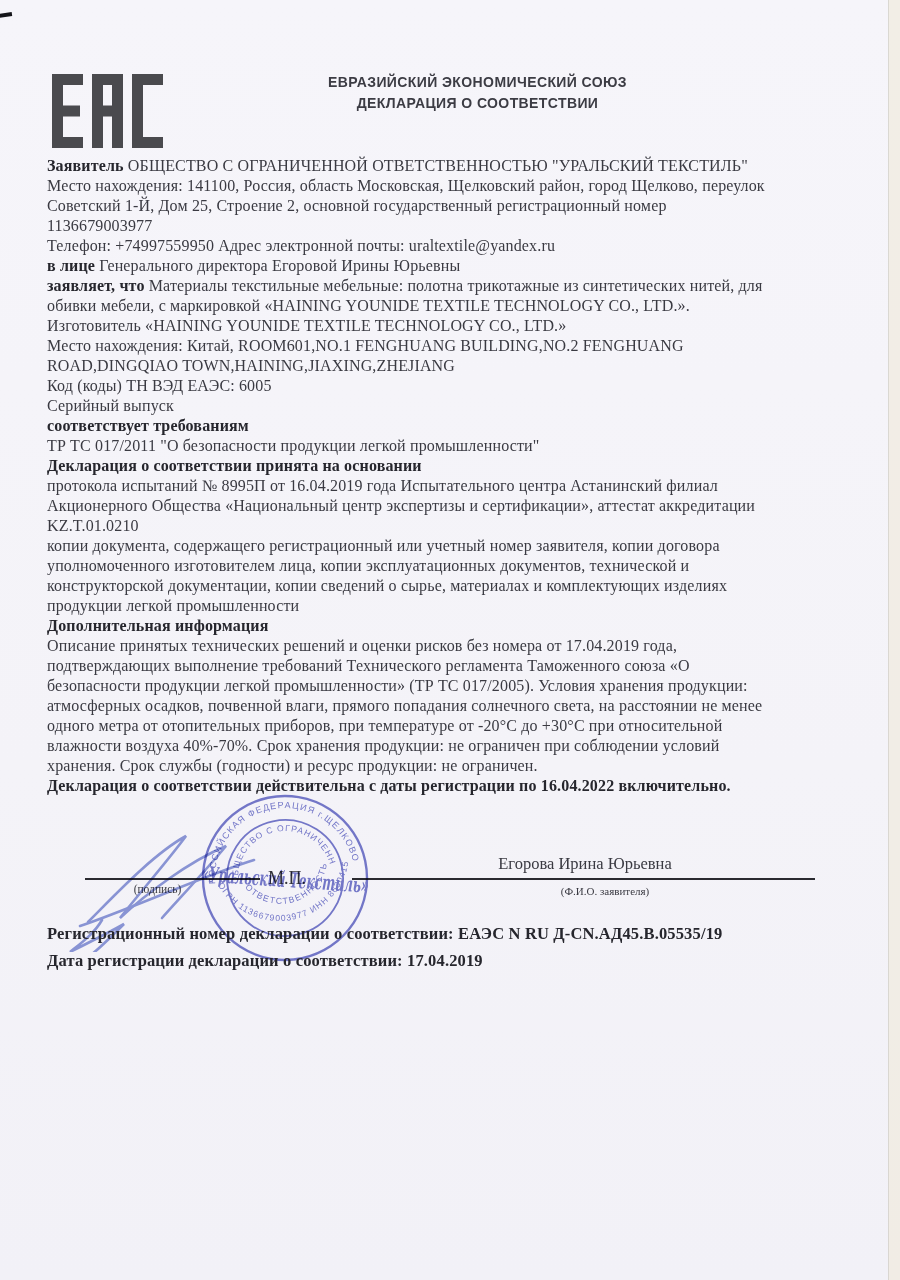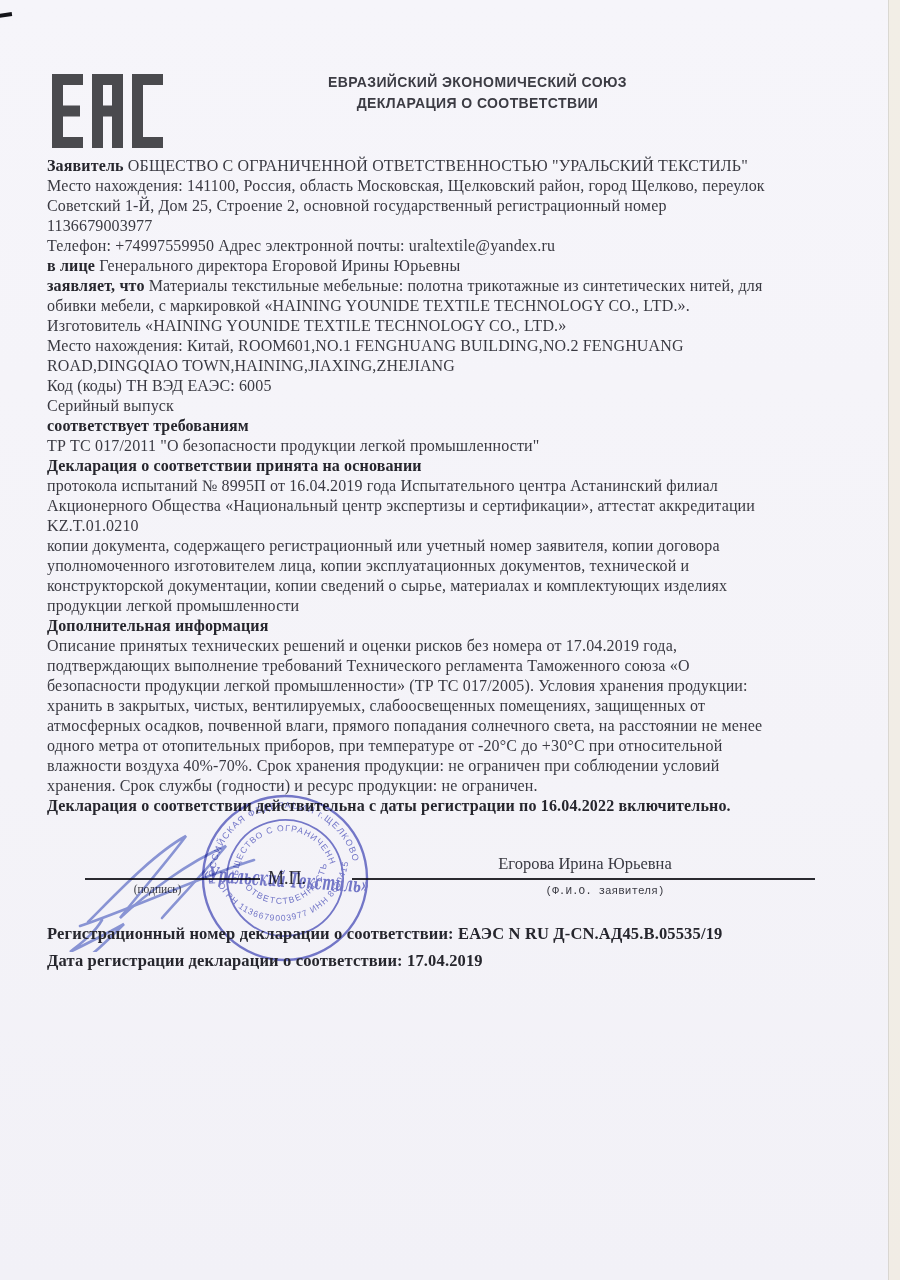--- a/index.html
+++ b/index.html
@@ -26,21 +26,21 @@
   
   .hr{position:absolute;height:2px;background:#2a2a30;}
   .hr-left{left:85px;top:878px;width:175px;}
   .hr-right{left:352px;top:878px;width:463px;}
   .sign-label{position:absolute;left:100px;top:883px;width:115px;text-align:center;
               font-size:11.5px;color:#3a3a42;}
   .mp-label{position:absolute;left:268px;top:868px;font-size:18px;color:#33333b;}
   .fio-name{position:absolute;left:420px;top:854px;width:330px;text-align:center;
             font-size:16.5px;color:#3a3a42;}
   .fio-label{position:absolute;left:480px;top:885px;width:250px;text-align:center;
-             font-size:11px;color:#3a3a42;font-family:Liberation Mono, monospace;}
+             font-size:11px;color:#3a3a42;}
   
   .footer-line{position:absolute;left:47px;white-space:nowrap;
                font-size:16.5px;font-weight:bold;color:#26262d;letter-spacing:.15px;}
   .footer-reg{top:924px;}
   .footer-date{top:951px;}
   
   .stamp{position:absolute;left:160px;top:753px;width:250px;height:250px;
          opacity:.85;mix-blend-mode:multiply;}
   .signature{position:absolute;left:58px;top:822px;width:260px;height:130px;
              mix-blend-mode:multiply;}
@@ -101,21 +101,20 @@
       <div class="line"><span>Акционерного Общества «Национальный центр экспертизы и сертификации», аттестат аккредитации</span></div>
       <div class="line"><span>KZ.T.01.0210</span></div>
       <div class="line"><span>копии документа, содержащего регистрационный или учетный номер заявителя, копии договора</span></div>
       <div class="line"><span>уполномоченного изготовителем лица, копии эксплуатационных документов, технической и</span></div>
       <div class="line"><span>конструкторской  документации, копии сведений о сырье, материалах и комплектующих изделиях</span></div>
       <div class="line"><span>продукции легкой промышленности</span></div>
       <div class="line"><span class="b">Дополнительная информация</span></div>
       <div class="line"><span>Описание принятых технических решений и оценки рисков без номера от 17.04.2019 года,</span></div>
       <div class="line"><span>подтверждающих выполнение требований Технического регламента Таможенного союза «О</span></div>
       <div class="line"><span>безопасности продукции легкой промышленности» (ТР ТС 017/2005). Условия хранения продукции:</span></div>
-      <div class="line"><span>хранить в закрытых, чистых, вентилируемых, слабоосвещенных помещениях, защищенных от</span></div>
       <div class="line"><span>атмосферных осадков, почвенной влаги, прямого попадания солнечного света, на расстоянии не менее</span></div>
       <div class="line"><span>одного метра от отопительных приборов, при температуре от -20°С до +30°С при относительной</span></div>
       <div class="line"><span>влажности воздуха 40%-70%. Срок хранения продукции: не ограничен при соблюдении условий</span></div>
       <div class="line"><span>хранения. Срок службы (годности) и ресурс продукции: не ограничен.</span></div>
       <div class="line" style="margin-top: 0;"><span class="b">Декларация о соответствии действительна с даты регистрации по 16.04.2022 включительно.</span></div>
     </div>
 
   <div class="hr hr-left"></div>
   <div class="hr hr-right"></div>
   <div class="sign-label">(подпись)</div>

